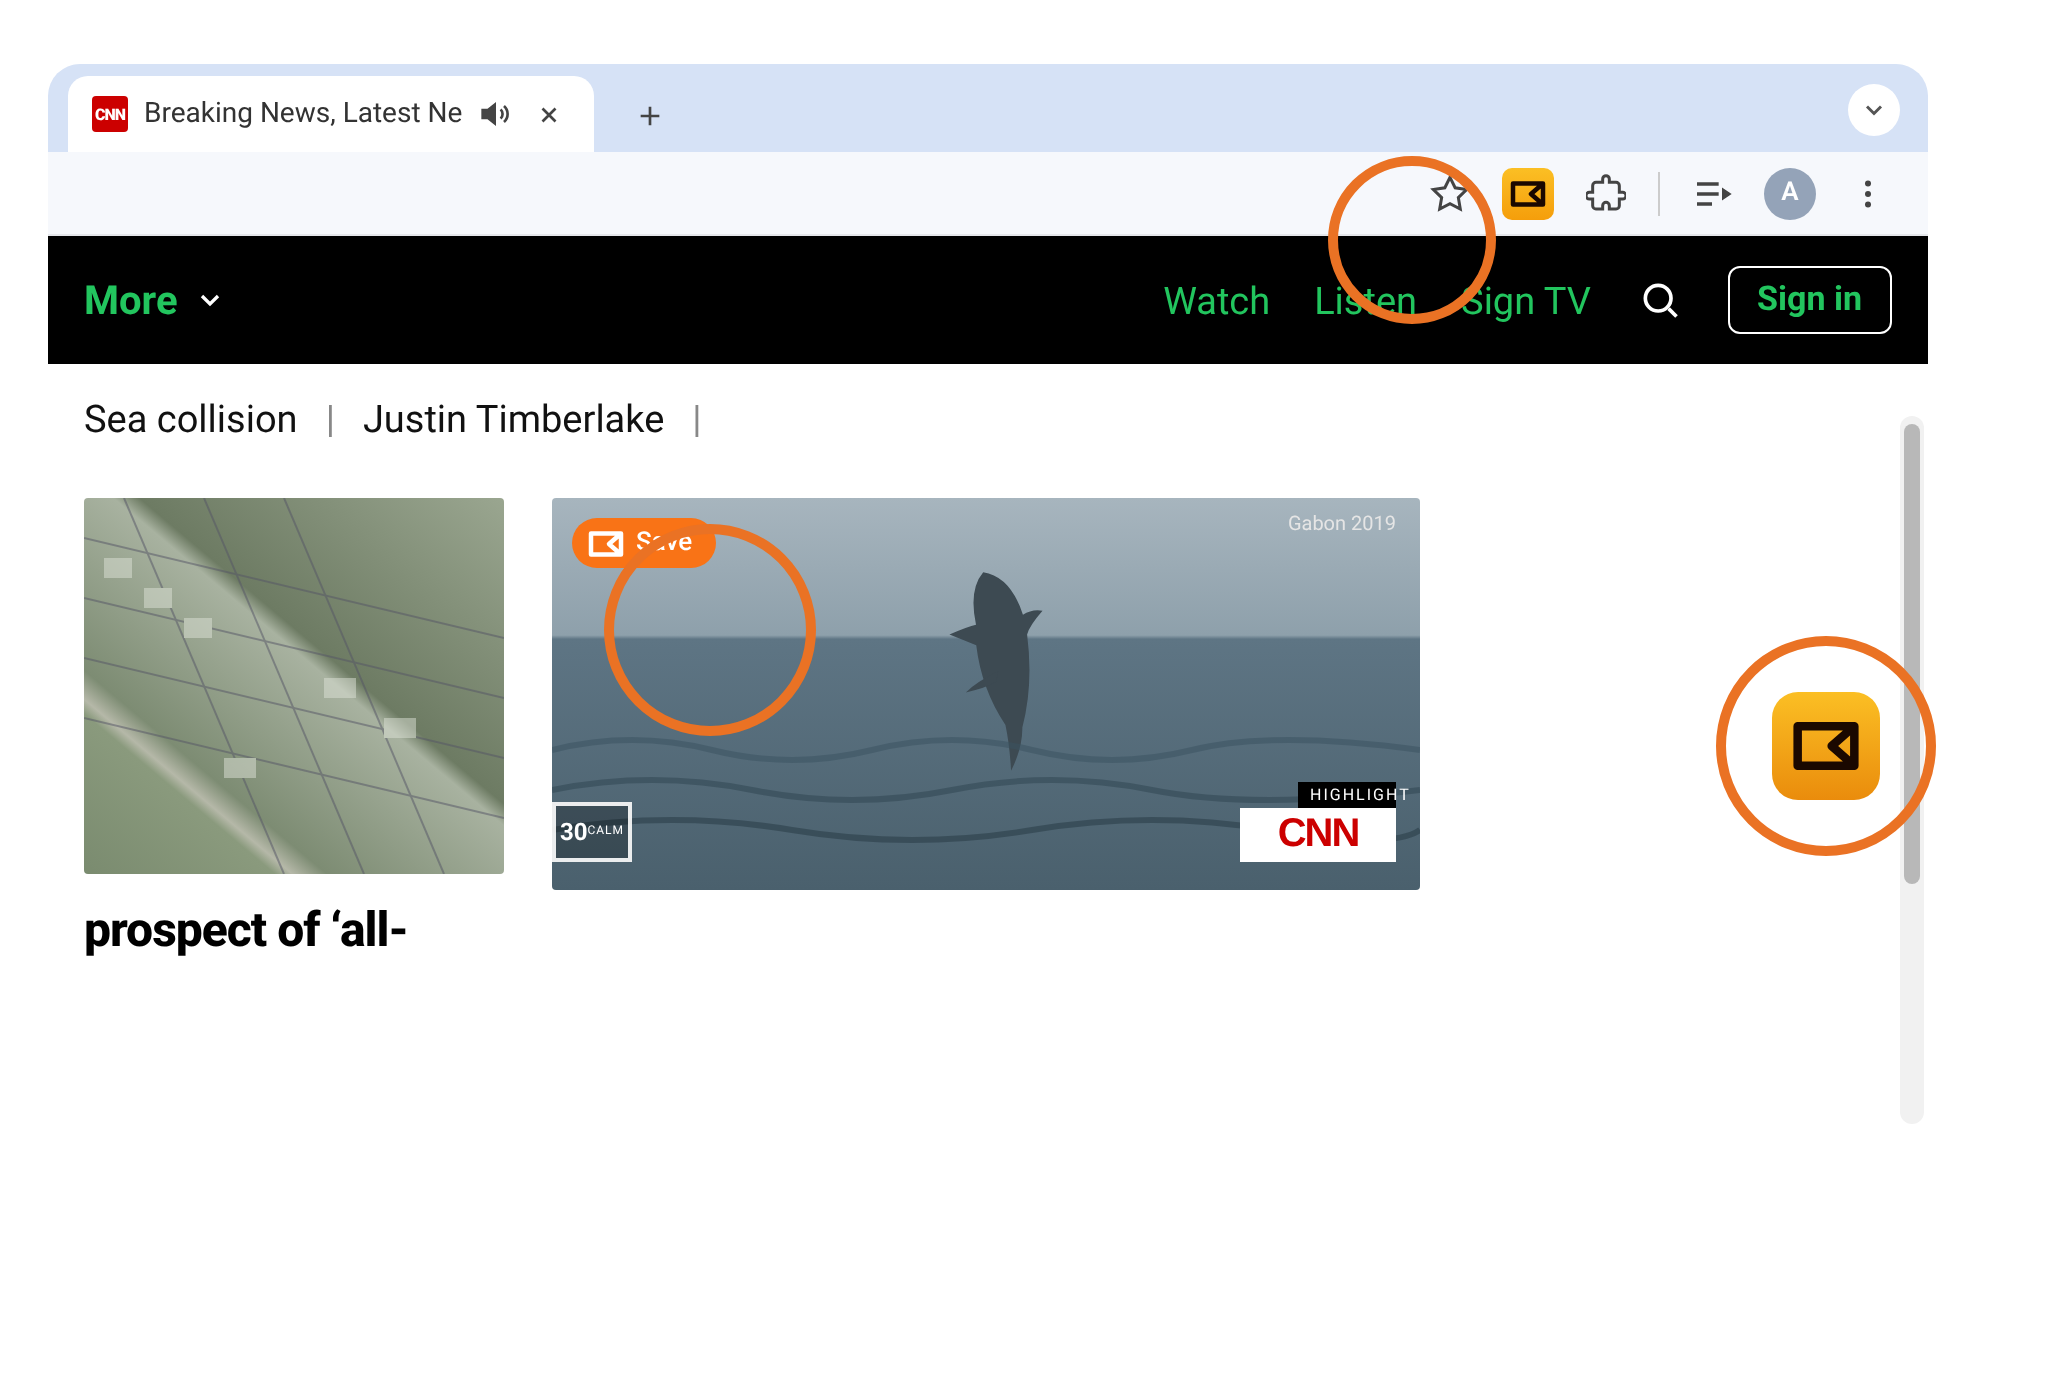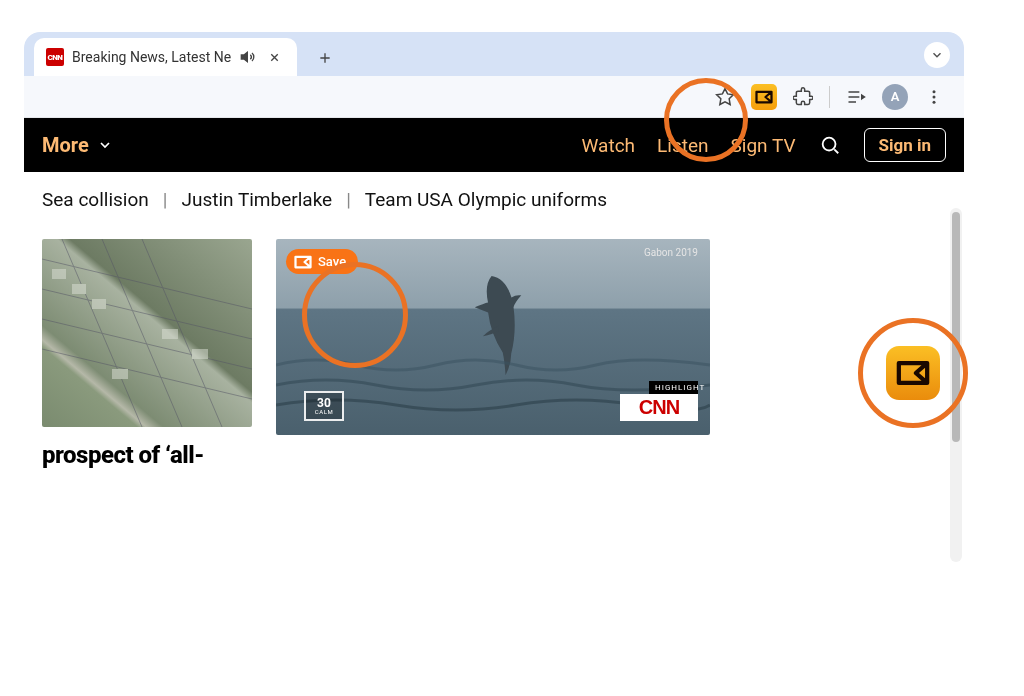--- a/index.html
+++ b/index.html
@@ -75,23 +75,23 @@
     border-radius: 5px;
     background: linear-gradient(#fbbf24, #f59e0b);
     color:#2b0e00;
     display:flex; align-items:center; justify-content:center;
     font-weight:900;
   }
   .divider { width:1px; height:22px; background:#ccc; }
   .avatar { width:26px; height:26px; border-radius:50%; background:#94a3b8; color:#fff; display:flex; align-items:center; justify-content:center; font-size:13px; font-weight:600; }
   .content { position:relative; background:#fff; height: calc(100% - 86px); overflow:hidden; }
   .nav-black {
-    height: 54px;
+    height: 64px;
     background: #000;
-    color: #fdba74;
+    color: #22c55e;
     display:flex;
     align-items:center;
     padding:13px 18px;
     gap: 22px;
   }
   .more-btn { font-size:20px; font-weight:700; display:flex; align-items:center; gap:8px; }
   .nav-spacer { flex:1; }
   .nav-link { font-size:19px; font-weight:400; }
   .signin-btn { border:1.5px solid #fff; border-radius:6px; padding:6px 14px; font-size:17px; font-weight:700;text-align:right; }
   .trending {
@@ -134,25 +134,25 @@
     display:flex; align-items:center; gap:6px;
     padding:5px 12px 5px 8px;
     border-radius:18px;
     font-size:13px; font-weight:500;
   }
   .save-pill .mini-logo {
     width:18px; height:14px;
     display:flex; align-items:center; justify-content:center;
   }
   .timestamp-badge {
-    position:absolute; left:28px; bottom:14px;
+    position:absolute; left:0; bottom:14px;
     width:40px; height:30px;
     border:2px solid rgba(255,255,255,0.9);
     color:#fff; font-size:12px; font-weight:700;
-    display:flex; flex-direction:column; align-items:center; justify-content:center;
+    display:flex; align-items:center; justify-content:center;
     line-height:1;
     background:rgba(0,0,0,0.25);
     text-align:center;
   }
   .timestamp-badge .small { font-size:6px; font-weight:400; letter-spacing:0.5px; }
   .video-credit {
     position:absolute; top:8px; right:12px;
     color:#e5e5e5; font-size:10px;
   }
   .cnn-highlight {
@@ -289,21 +289,20 @@
           </svg>
       </div>
       <div class="signin-btn">Sign in</div>
     </div>
 
     <div class="trending">
       <span>Sea collision</span>
       <span class="trend-sep">|</span>
       <span>Justin Timberlake</span>
       <span class="trend-sep">|</span>
-      <span>Team USA Olympic uniforms</span>
     </div>
 
     <div class="cards">
       <div class="card-left">
         <div class="thumb-left">
 
           <svg width="210" height="188" viewBox="0 0 210 188" style="position:absolute;inset:0;opacity:0.5">
             <g stroke="#556" stroke-width="1">
               <line x1="0" y1="20" x2="210" y2="70"></line>
                 <line x1="0" y1="50" x2="210" y2="100"></line>

